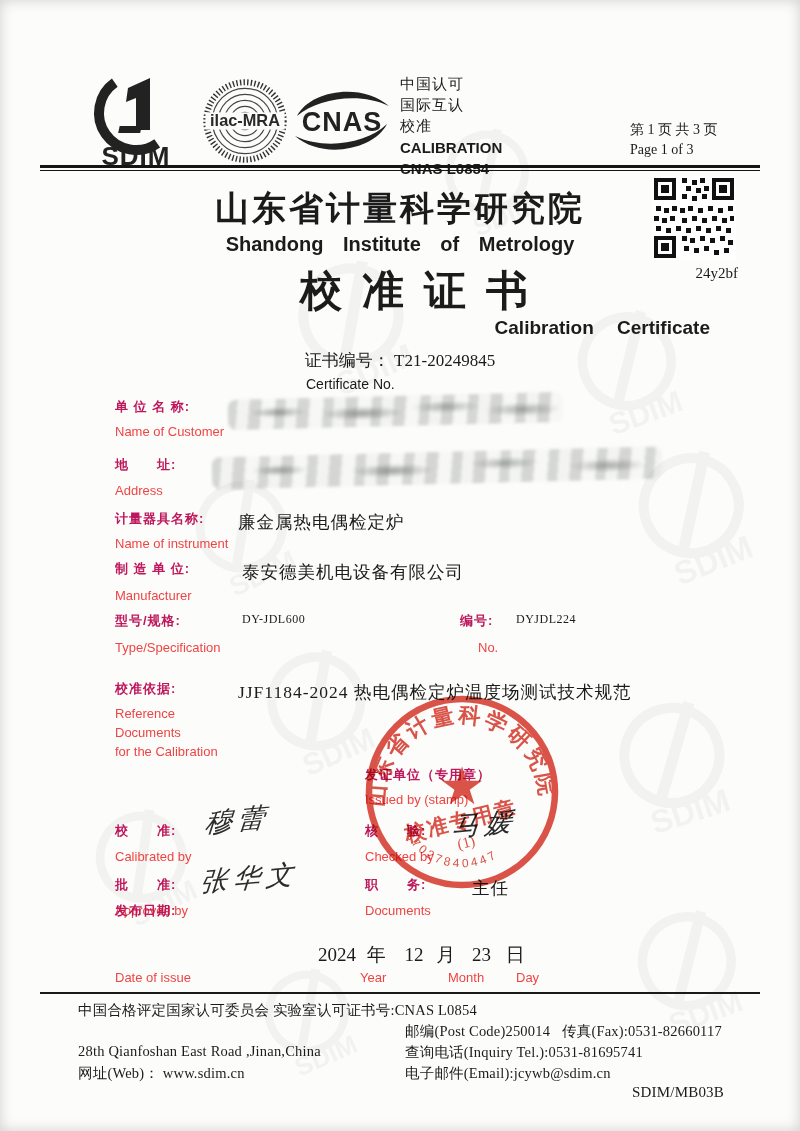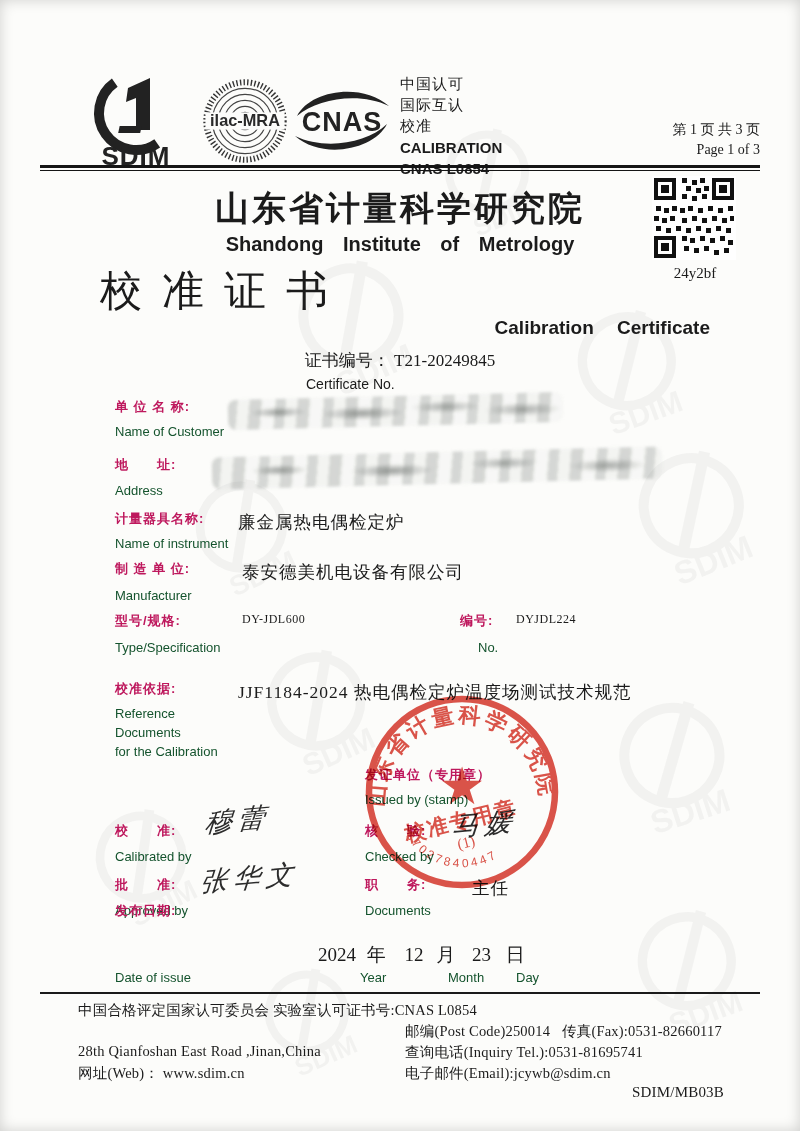--- a/index.html
+++ b/index.html
@@ -5,35 +5,35 @@
   html,body{margin:0;padding:0;background:#c9c9c6;}
   .page{position:relative;width:800px;height:1131px;margin:0 auto;background:#fcfcfa;
         overflow:hidden;font-family:"Liberation Serif",serif;color:#1b1b1b;
         box-shadow:inset 0 0 14px rgba(0,0,0,.18);}
   .abs{position:absolute;}
   
   .wm{position:absolute;opacity:.055;pointer-events:none;}
   
   .accred-cn{font-size:15px;line-height:21px;letter-spacing:1px;}
   .accred-en{font-family:"Liberation Sans",sans-serif;font-weight:bold;font-size:15px;line-height:21px;}
-  .pageinfo{font-size:14px;text-align:right;line-height:20px;width:130px;}
+  .pageinfo{font-size:14px;text-align:left;line-height:20px;width:130px;}
   .header-rule{left:40px;right:40px;top:165px;height:2px;border-top:3px solid #151515;border-bottom:1px solid #151515;}
   
   .title-cn{left:90px;width:620px;top:186px;text-align:center;font-size:34px;font-weight:bold;letter-spacing:3px;}
   .title-en{left:90px;width:620px;top:233px;text-align:center;font-family:"Liberation Sans",sans-serif;
             font-weight:bold;font-size:20px;word-spacing:14px;}
-  .cert-cn{left:80px;width:620px;top:263px;font-size:42px;font-weight:normal;letter-spacing:20px;text-indent:20px;}
+  .cert-cn{left:104px;width:620px;top:263px;text-align:center;font-size:42px;font-weight:bold;letter-spacing:20px;text-indent:20px;}
   .cert-en{left:90px;width:620px;top:317px;text-align:right;font-family:"Liberation Sans",sans-serif;
            font-weight:bold;font-size:19px;word-spacing:18px;}
   .certno{left:90px;width:620px;top:349px;text-align:center;font-size:17px;}
   .certno-en{left:306px;top:376px;font-family:"Liberation Sans",sans-serif;font-size:14px;}
-  .qr-label{text-align:center;font-size:15px;margin-top:1px;}
+  .qr-label{text-align:right;font-size:15px;margin-top:1px;}
   
   .cnlab{font-size:13px;font-weight:bold;letter-spacing:1px;font-family:"Liberation Sans",sans-serif;color:#be185d;}
-  .enlab{font-family:"Liberation Sans",sans-serif;font-size:13px;color:#14532d;}
+  .enlab{font-family:"Liberation Sans",sans-serif;font-size:13px;color:#ef4444;}
   .val{font-size:17.5px;letter-spacing:1px;}
   .val-lat{font-size:12px;letter-spacing:.5px;}
   .smudge{background:
       radial-gradient(ellipse 40px 8px at 15% 45%, rgba(90,96,92,.55), rgba(90,96,92,0) 70%),
       radial-gradient(ellipse 60px 10px at 40% 55%, rgba(70,76,72,.5), rgba(70,76,72,0) 70%),
       radial-gradient(ellipse 50px 9px at 65% 40%, rgba(100,106,102,.5), rgba(100,106,102,0) 70%),
       radial-gradient(ellipse 55px 10px at 88% 55%, rgba(80,86,82,.45), rgba(80,86,82,0) 70%),
       repeating-linear-gradient(96deg, rgba(140,146,142,.35) 0 10px, rgba(200,204,200,.18) 10px 22px, rgba(120,126,122,.3) 22px 34px, rgba(210,214,210,.12) 34px 48px);
       filter:blur(1.6px);border-radius:8px;transform:rotate(-1.4deg);}
   .sig{font-family:"DejaVu Serif",serif;font-size:27px;color:#2c2c2c;

